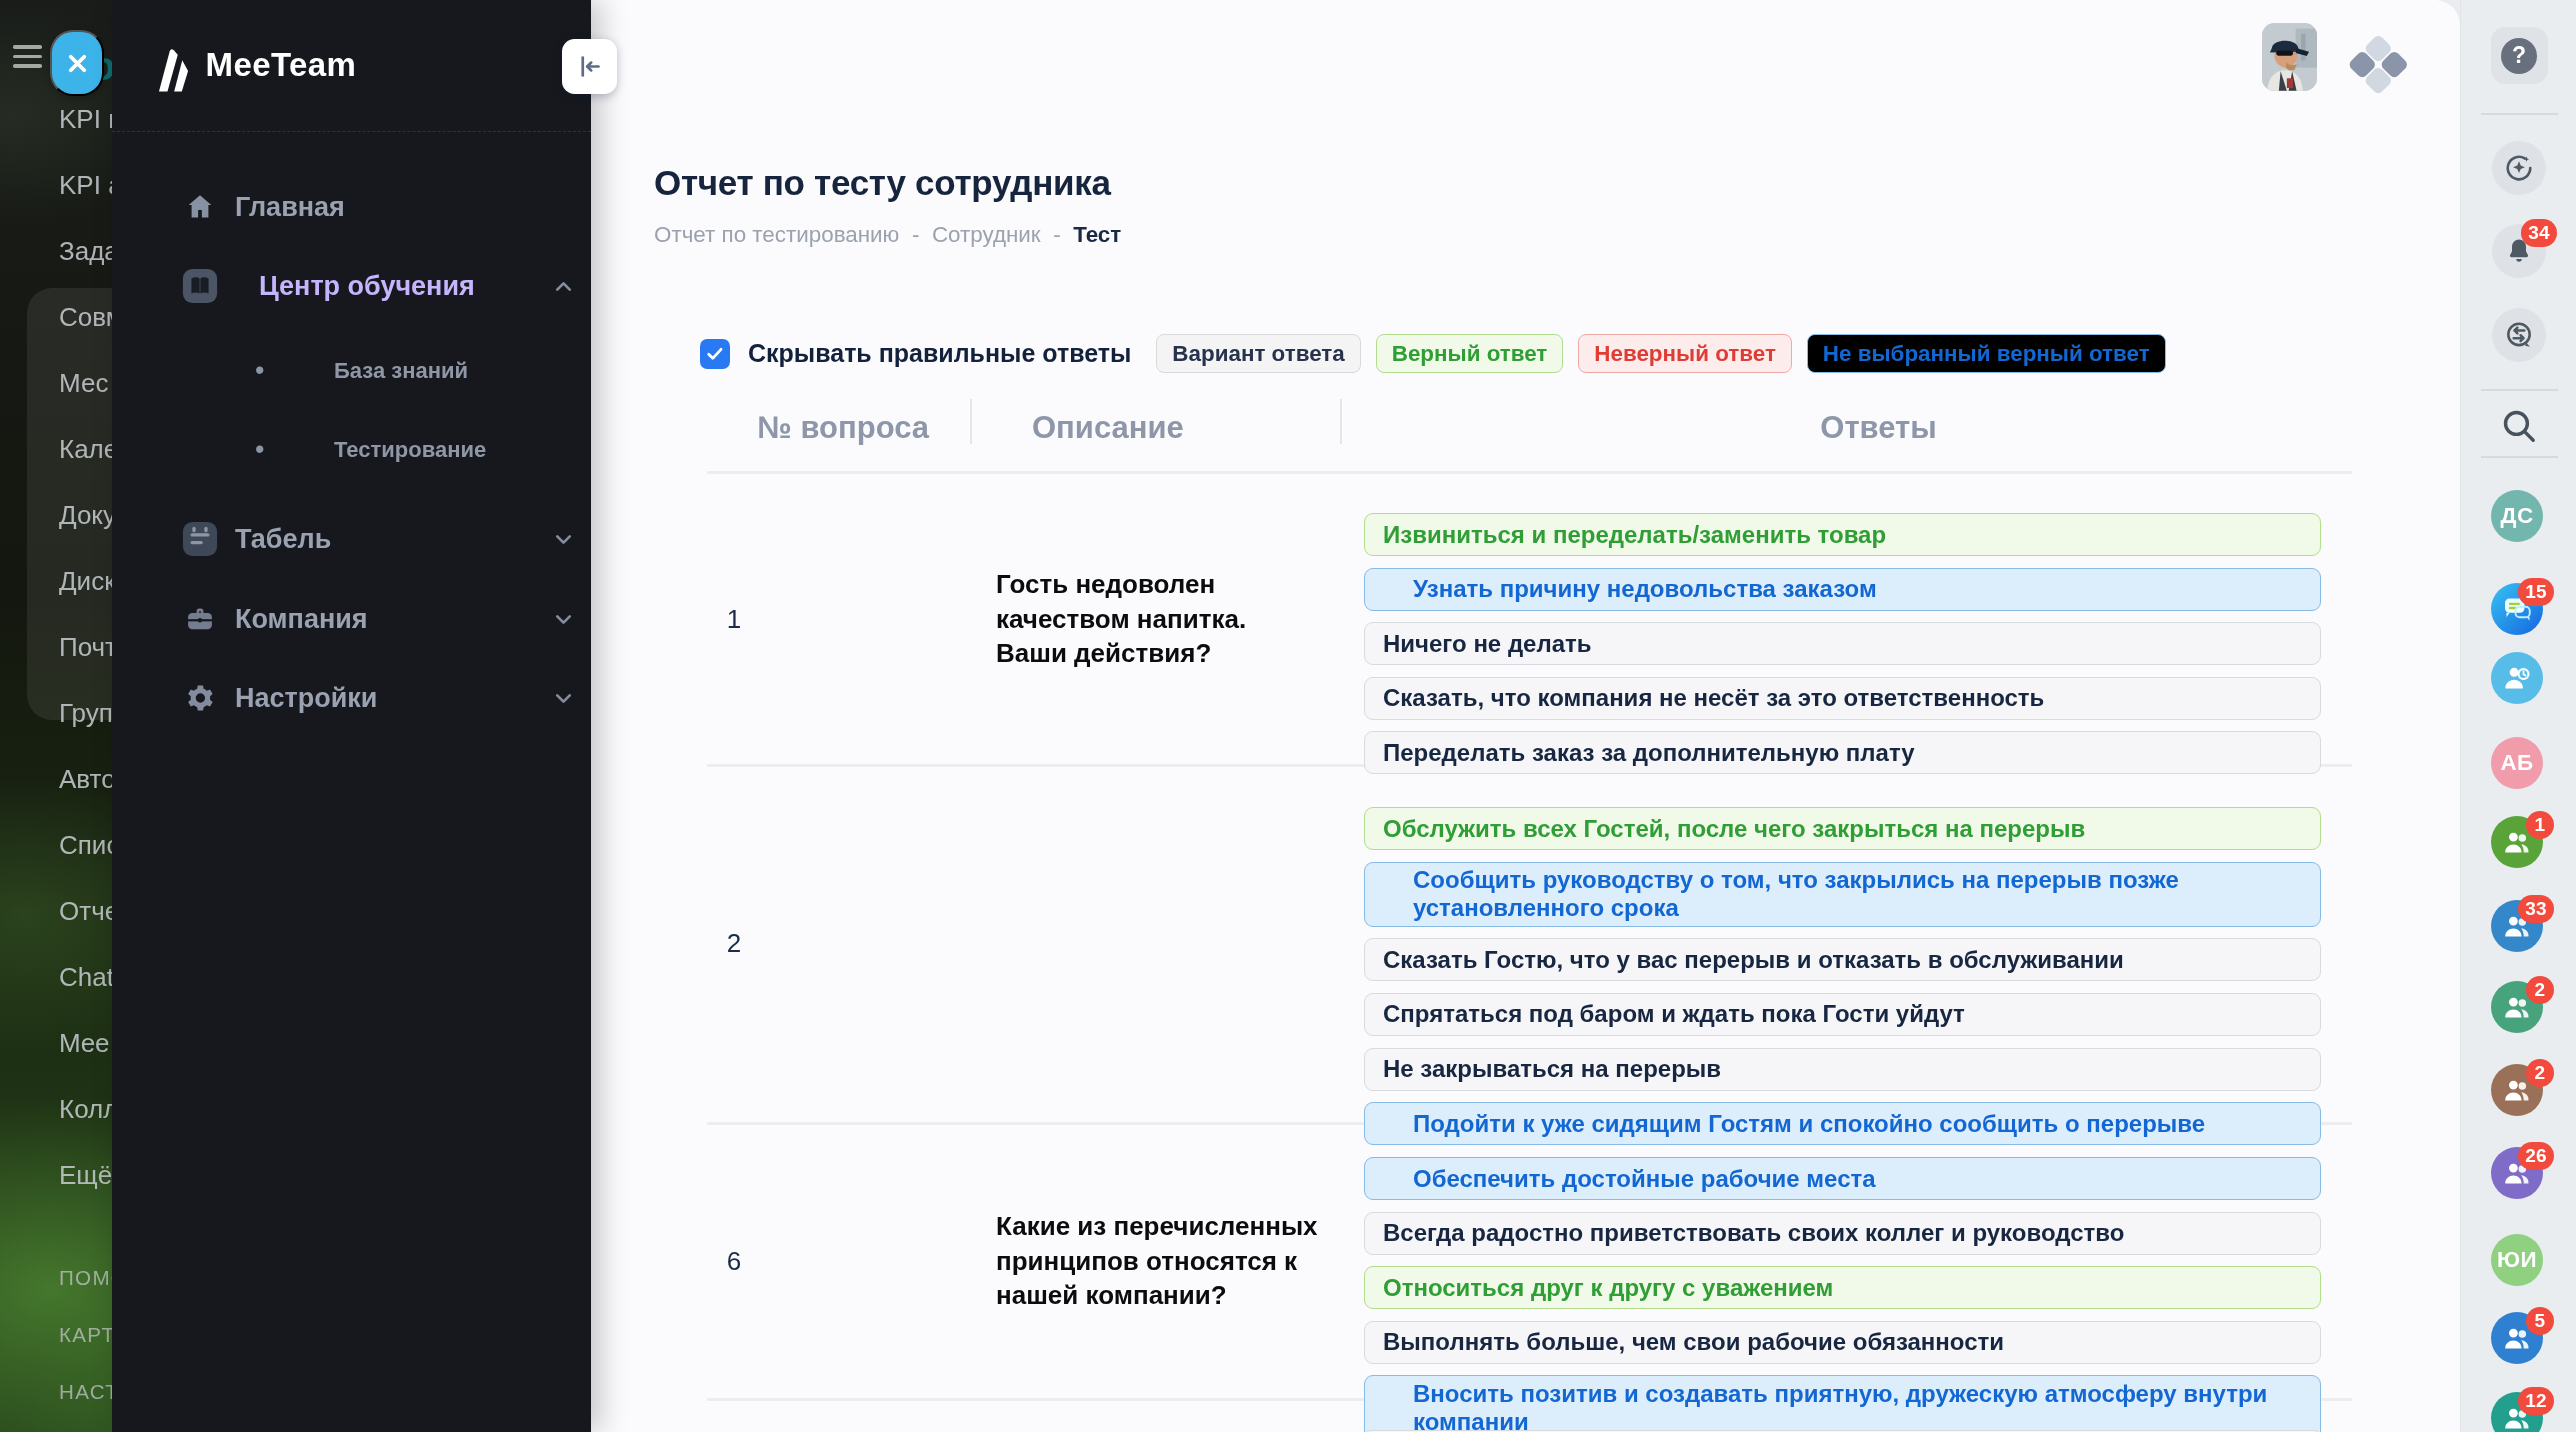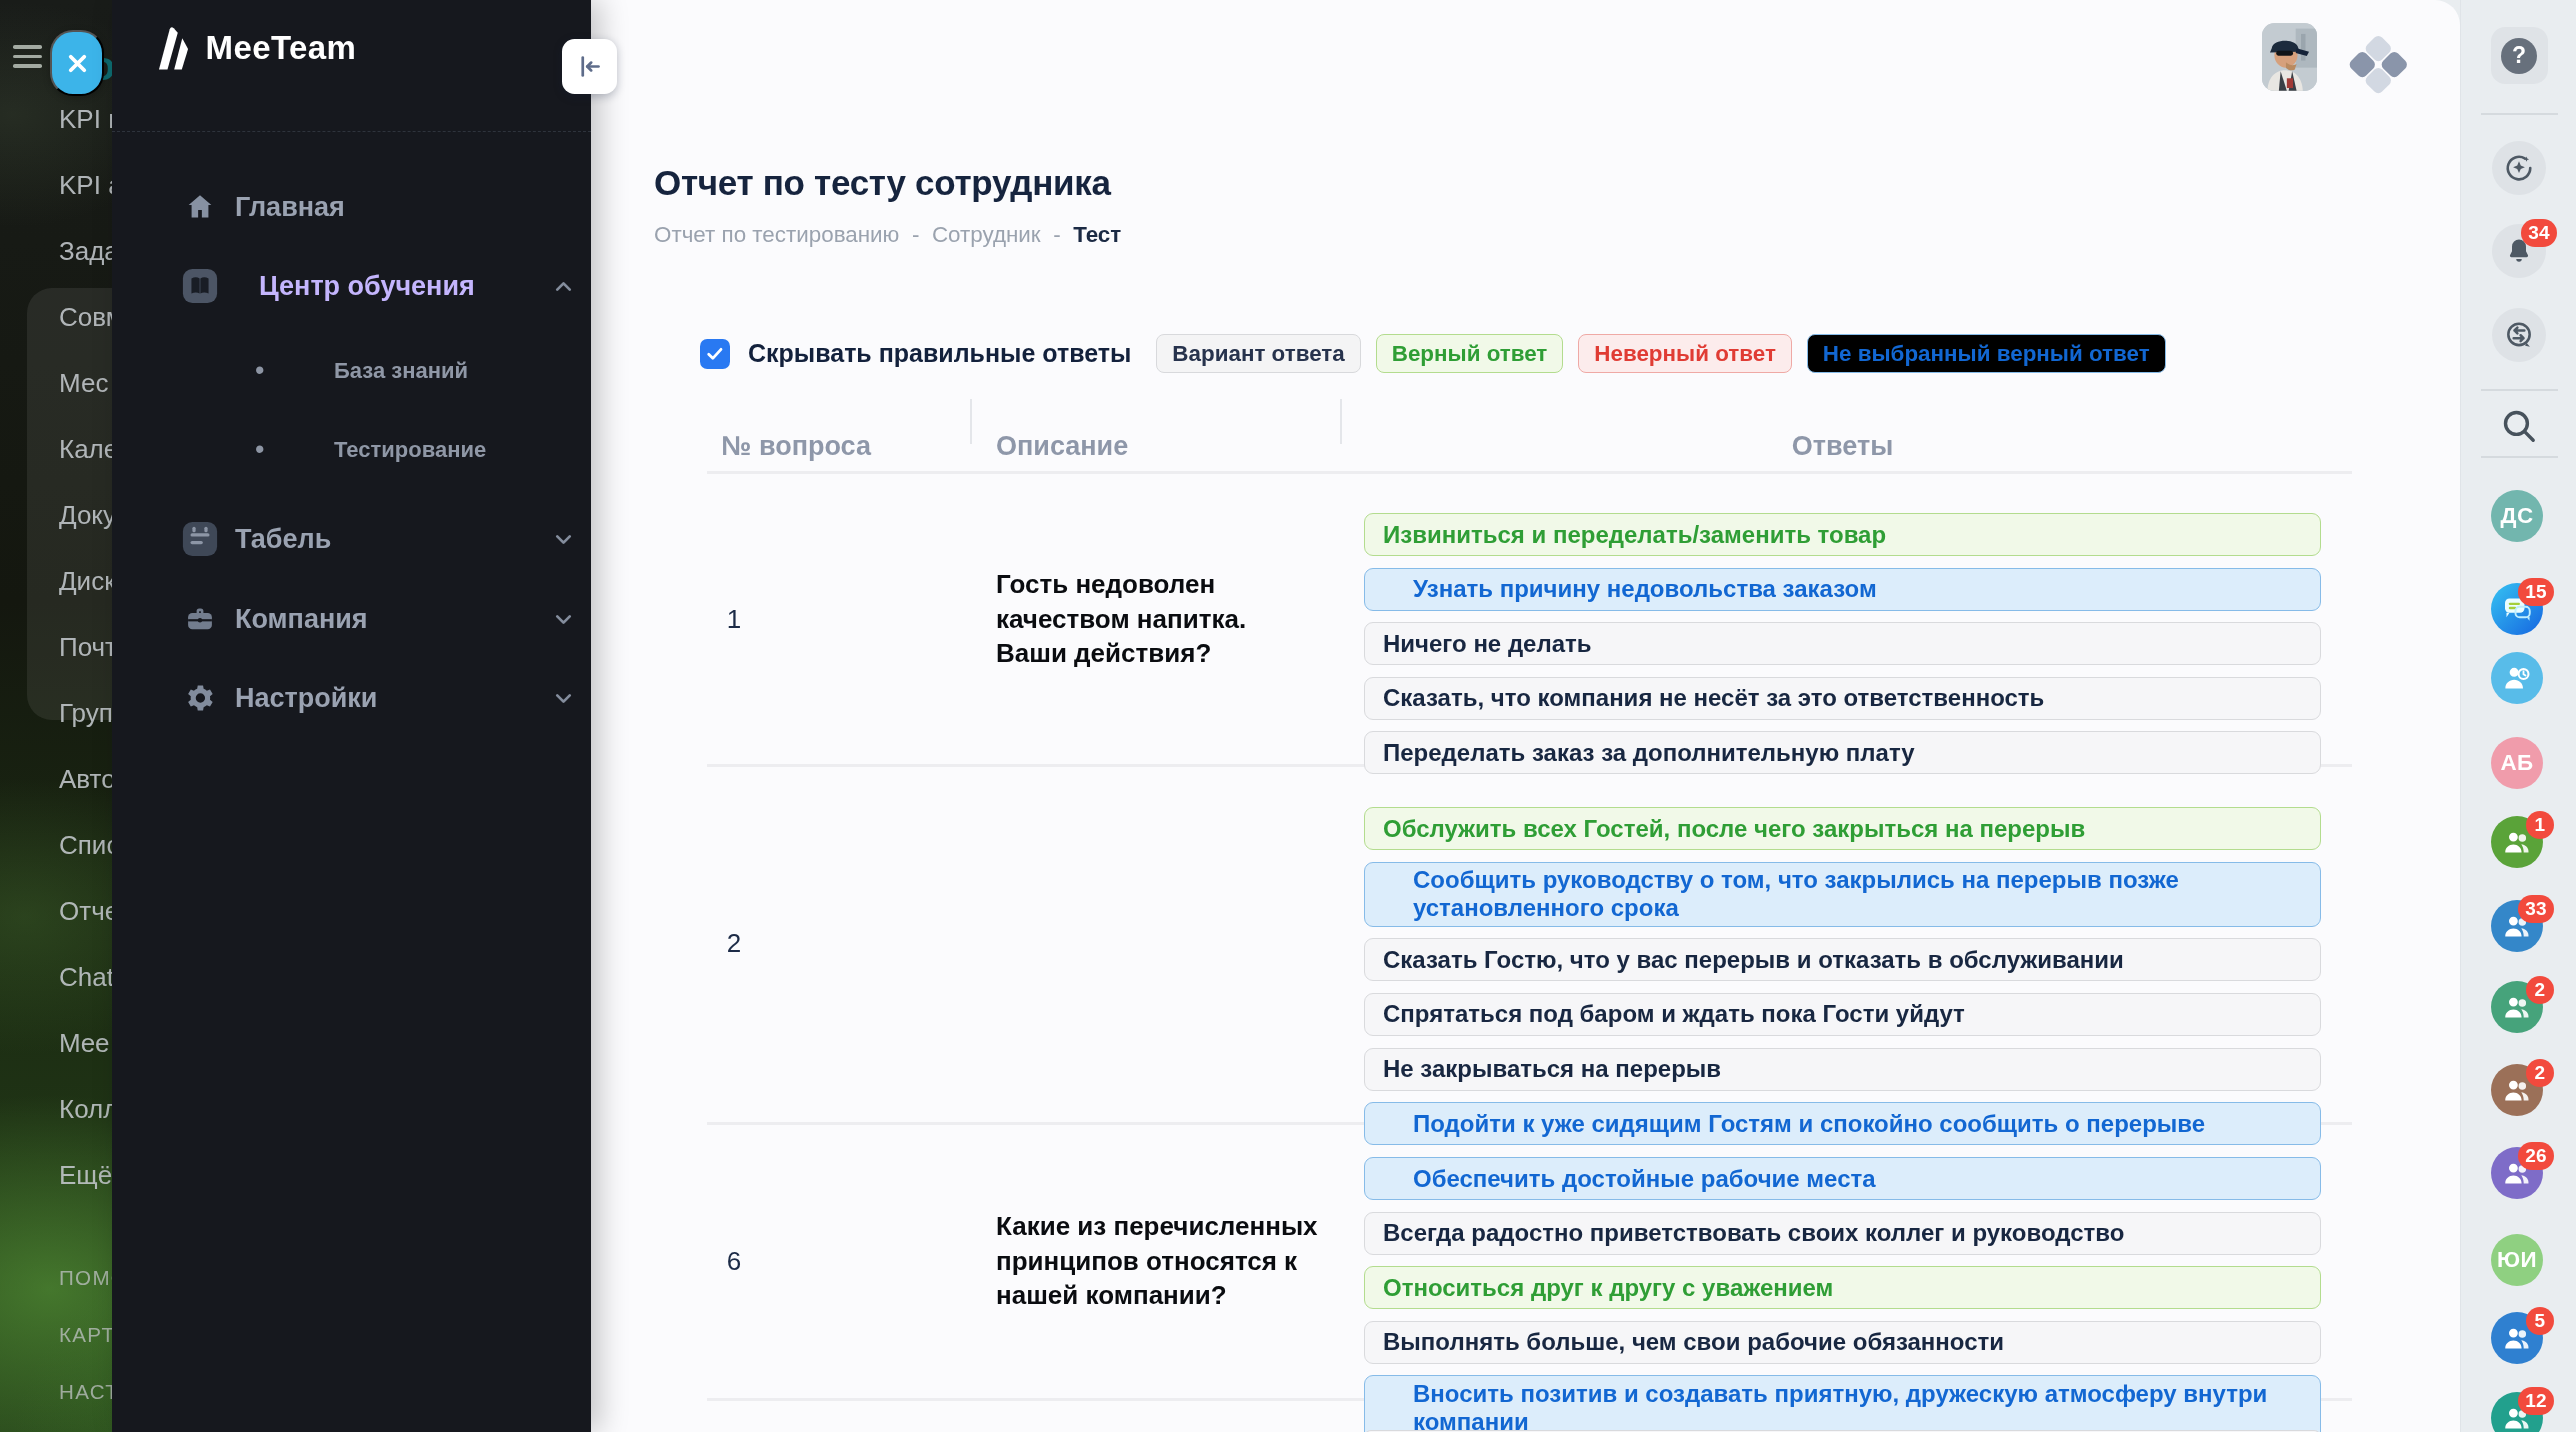--- a/index.html
+++ b/index.html
@@ -38,21 +38,21 @@
   }
   .bg-items { position:absolute; left:59px; top:86px; width:537px; }
   .bg-items .bgitem { height:66px; line-height:66px; font-size:26px; color:#c4c9cd; opacity:.88; white-space:nowrap; }
   .bg-sections { position:absolute; left:59px; top:1249px; width:537px; }
   .bg-sections .bgsec { height:57px; line-height:57px; font-size:20.6px; letter-spacing:1.3px; color:#b9bfbc; opacity:.8; white-space:nowrap; }
   
   .drawer {
     position:absolute; left:112px; top:0; width:479px; height:1432px; z-index:10;
     background:#16181e; box-shadow:9px 0 27px rgba(0,0,0,.22);
   }
-  .drawer-brand { position:absolute; left:38px; top:24px; display:flex; align-items:center; gap:12.5px; }
+  .drawer-brand { position:absolute; left:38px; top:46px; display:flex; align-items:flex-start; gap:12.5px; }
   .drawer-brand .brand-name { font-size:33px; font-weight:700; color:#fff; letter-spacing:0.4px; }
   .drawer-divider { position:absolute; left:0; top:131px; width:479px; border-top:1.8px dashed #2e333c; }
   .nav-item { position:absolute; left:8px; width:479px; height:48px; display:flex; align-items:center; cursor:pointer; }
   .nav-item .nico { position:absolute; left:61px; width:38px; height:38px; display:flex; align-items:center; justify-content:center; }
   .nav-item .nlabel { position:absolute; left:115px; font-size:27px; font-weight:600; color:#9aa2b1; white-space:nowrap; }
   .nav-item .chev { position:absolute; left:431px; width:25px; height:25px; }
   .sub-item { position:absolute; left:0; width:479px; height:43px; display:flex; align-items:center; cursor:pointer; }
   .sub-item .bullet { position:absolute; left:143px; color:#8d95a4; font-size:27px; }
   .sub-item .slabel { position:absolute; left:177px; font-size:22px; font-weight:600; color:#8f97a6; white-space:nowrap;margin-left:45px; }
   .collapse-btn {
@@ -86,21 +86,21 @@
   .checkbox { width:30px; height:30px; border-radius:7.2px; background:#2979f2; display:flex; align-items:center; justify-content:center; cursor:pointer; flex:0 0 auto; }
   .legend-label { margin-left:18px; margin-right:25px; font-size:25px; font-weight:700; color:#13213c; white-space:nowrap; cursor:pointer; }
   .badge { height:39px; display:flex; align-items:center; padding:0 15px; margin-right:15px;
     border:1.8px solid; border-radius:8px; font-size:22.4px; font-weight:600; white-space:nowrap; }
   .badge[data-type="neutral"] { background:#f4f4f5; border-color:#d8d9dc; color:#27334d; }
   .badge[data-type="correct"] { background:#f1f9e8; border-color:#b3dc8e; color:#2f9e35; }
   .badge[data-type="wrong"]   { background:#fcecec; border-color:#efa9a5; color:#e03c34; }
   .badge[data-type="missed"]  { background:#000000; border-color:#86bbe8; color:#1267d2; }
   
   .qtable { position:absolute; left:116px; top:394px; width:1645px; height:1038px; }
-  .th { position:absolute; top:37px; font-size:27px; font-weight:600; color:#8e97a9; }
+  .th { position:absolute; top:16px; font-size:31px; font-weight:600; color:#8e97a9;margin-left:36px; }
   .th-num { left:14.3px; }
   .th-desc { left:289px; }
   .th-ans { left:657px; width:957px; text-align:center; }
   .vdiv { position:absolute; top:5.4px; height:45px; width:1.8px; background:#e4e6ea; }
   .hsep { position:absolute; left:0; width:1645px; height:2.7px; background:#ededf0; }
   .qrow { position:absolute; left:0; width:1645px; }
   .qrow .num { position:absolute; left:19.7px; top:0; bottom:0; width:233px; display:flex; align-items:center; font-size:26px; color:#1c2b47; }
   .qrow .desc { position:absolute; left:289px; top:0; bottom:0; width:324px; display:flex; align-items:center;
     font-size:26px; font-weight:700; color:#0a0c10; line-height:1.33; }
   .qrow .answers { position:absolute; left:657px; width:957px; display:flex; flex-direction:column; gap:11.6px; }

